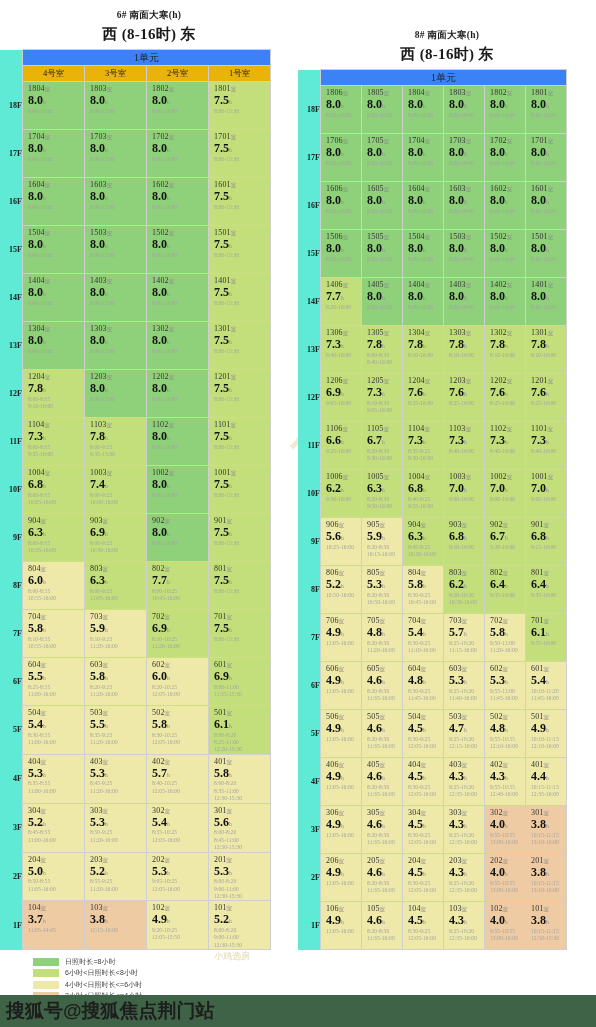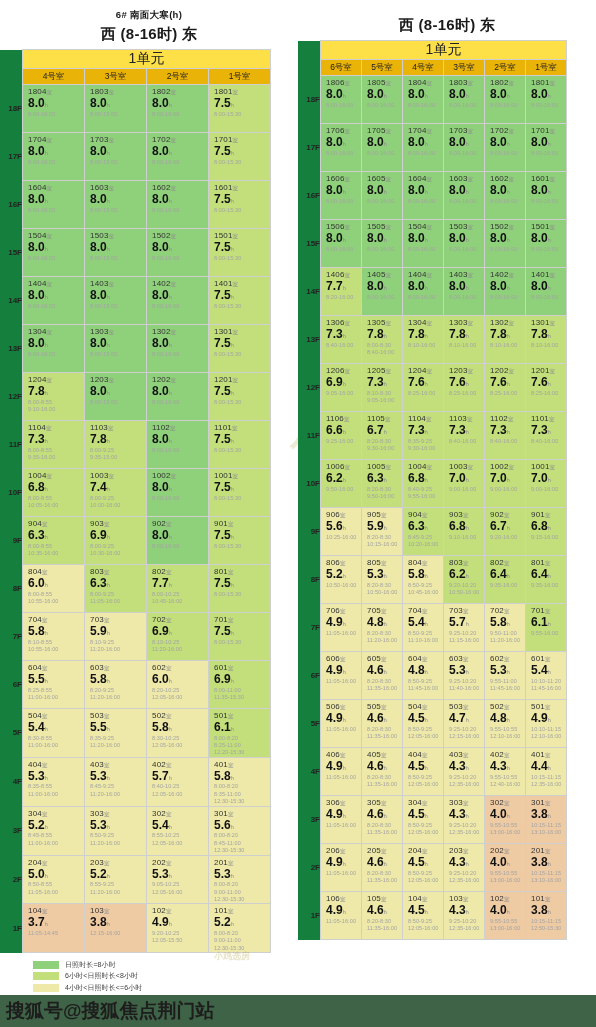--- a/index.html
+++ b/index.html
@@ -4,42 +4,42 @@
 <style>
   html,body{margin:0;padding:0;}
   body{
     width:596px;height:1027px;
     background:#ffffff;
     font-family:"Liberation Sans","DejaVu Sans",sans-serif;
     overflow:hidden;
     position:relative;
   }
   .page{position:relative;width:596px;height:1027px;background:#fff;}
-  .tables{display:flex;align-items:center;}
+  .tables{display:flex;align-items:flex-end;font-family:Liberation Serif, serif;}
   .block{position:relative;}
   .block-left{width:298px;}
   .block-right{width:298px;}
   .title{
     text-align:center;font-size:9.5px;font-weight:bold;color:#1a1a1a;
     padding-top:9px;letter-spacing:0.3px;
   }
   .subtitle{
     text-align:center;font-size:15px;font-weight:bold;color:#1a1a1a;
     padding-top:3px;padding-bottom:5px;letter-spacing:0.3px;
   }
   table.grid{border-collapse:collapse;table-layout:fixed;}
   .grid td,.grid th{padding:0;border:1px solid #cfcfcf;}
   .flcell{
     width:22px;border:none !important;text-align:right;
     font-size:8px;font-weight:bold;color:#222;
-    padding-right:3px;vertical-align:middle;background:#15803d;
+    padding-right:3px;vertical-align:middle;background:#5eead4;
   }
   .unit-head{
-    text-align:center;font-size:14px;font-weight:normal;color:#222;
-    height:15px;background:#fde047;
+    text-align:center;font-size:10px;font-weight:normal;color:#222;
+    height:15px;background:#3b82f6;
   }
   .room-head{
     text-align:center;font-size:8.5px;color:#222;height:15px;background:#eab308;
     font-weight:normal;
   }
   .cell{position:relative;height:47px;vertical-align:top;}
   .cell .no{
     font-size:8px;color:#333;padding:3px 0 0 5px;line-height:1;
     letter-spacing:0.2px;
   }
@@ -533,45 +533,37 @@
                   <div class="no">101<span class="sub">室</span></div>
                   <div class="hr">5.2<span class="u">h</span></div>
                   <div class="times">8:00-8:20<br>9:00-11:00<br>12:30-15:30</div>
                 </td>
               </tr>
             </tbody>
           </table>
         </div>
     </div>
     <div class="block block-right">
+      <div class="title">8# 南面大寒(h)</div>
       <div class="subtitle">西 (8-16时) 东</div>
       <div id="grid-1">
           <table class="grid">
             <colgroup>
               <col style="width:22px">
               <col style="width:41px">
               <col style="width:41px">
               <col style="width:41px">
               <col style="width:41px">
               <col style="width:41px">
               <col style="width:41px">
             </colgroup>
             <tbody>
               <tr>
                 <td class="flcell"></td>
                 <td class="unit-head" colspan="6">1单元</td>
-              </tr>
-              <tr>
-                <td class="flcell"></td>
-                <td class="room-head">6号室</td>
-                <td class="room-head">5号室</td>
-                <td class="room-head">4号室</td>
-                <td class="room-head">3号室</td>
-                <td class="room-head">2号室</td>
-                <td class="room-head">1号室</td>
               </tr>
               <tr>
                 <td class="flcell">18F</td>
                 <td class="cell c8">
                   <div class="no">1806<span class="sub">室</span></div>
                   <div class="hr">8.0<span class="u">h</span></div>
                   <div class="times">8:00-16:00</div>
                 </td>
                 <td class="cell c8">
                   <div class="no">1805<span class="sub">室</span></div>

